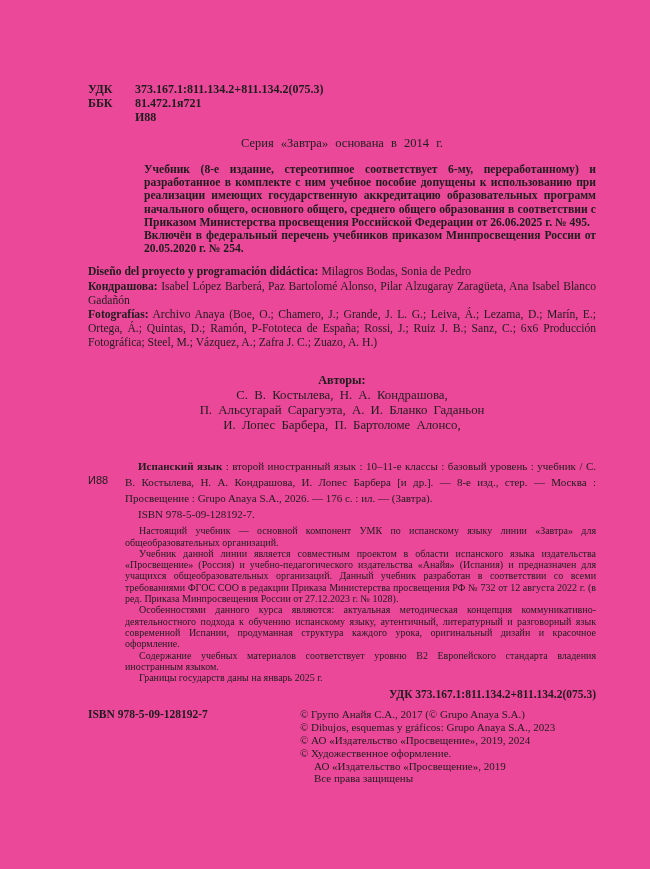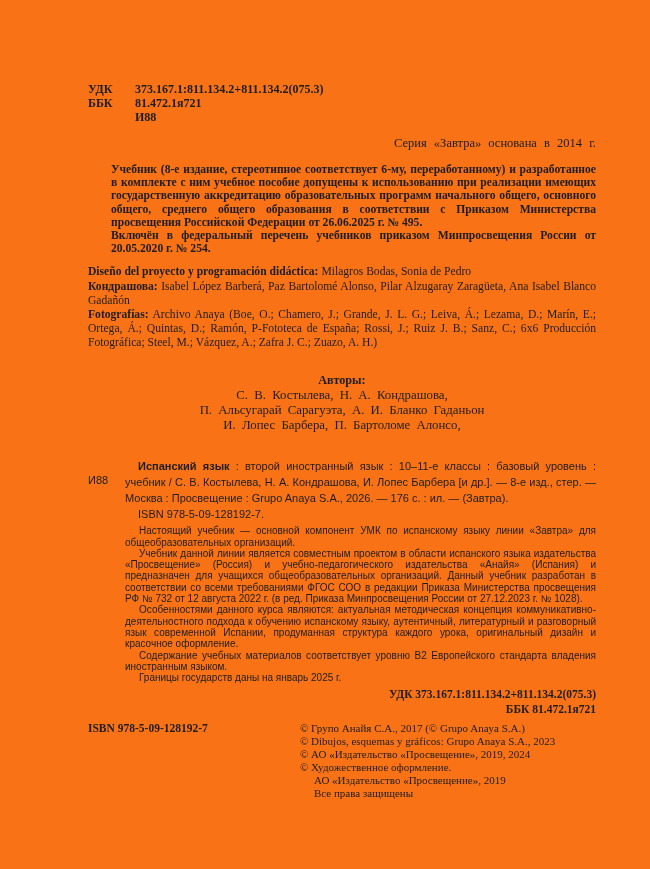--- a/index.html
+++ b/index.html
@@ -1,43 +1,43 @@
 <!DOCTYPE html>
 <html><head>
 <meta charset="utf-8">
 <style>
   * { margin:0; padding:0; box-sizing:border-box; }
   html,body { background:#ddd; }
   .page {
     width:650px; height:869px; margin:0 auto;
-    background:#f97316; color:#1d1d1d;
+    background:#ec4899; color:#1d1d1d;
     font-family:"Liberation Serif", serif;
     position:relative; overflow:hidden;
     padding:82px 54px 0 88px;
   }
   
   .codes-top { font-weight:bold; font-size:12px; line-height:14px; }
   .codes-top .row { display:flex; }
   .codes-top .lbl { width:47px; flex:none; }
   .codes-top .sign { margin-left:47px; }
   
-  .series { margin-top:12px; text-align:right; font-size:12.5px; word-spacing:4px; }
+  .series { margin-top:12px; text-align:center; font-size:12.5px; word-spacing:4px; }
   
-  .approval { margin-top:12px; margin-left:23px; font-weight:bold;
+  .approval { margin-top:12px; margin-left:56px; font-weight:bold;
     font-size:11.6px; line-height:13.2px; text-align:justify; }
   
   .credits { margin-top:10px; font-size:11.6px; line-height:14.2px; text-align:justify; }
   
   .authors { margin-top:15px; text-align:center; }
   .authors .heading { font-weight:bold; font-size:12.2px; line-height:16px;margin-top:21px; }
   .authors .name { font-size:12.8px; line-height:15.2px; word-spacing:3px; }
   
   .card { position:relative; margin-top:25px; font-family:"Liberation Sans", sans-serif; }
   .card-code { position:absolute; left:0; top:16px; font-size:11px; }
-  .card-body { margin-left:37px; }
+  .card-body { margin-left:37px;font-family:Liberation Serif, serif; }
   .card-main { font-size:11px; line-height:16px; text-align:justify; text-indent:13px; }
   .card-isbn { font-size:11px; line-height:16px; text-indent:13px; }
   .annotation { margin-top:3px; font-size:10px; line-height:11.3px; text-align:justify; }
   .annotation p { text-indent:14px; }
   
   .codes-bottom { margin-top:4px; text-align:right; font-weight:bold;
     font-size:11.5px; line-height:14.5px; }
   
   .imprint { display:flex; margin-top:6px; font-size:11px; line-height:12.9px; }
   .imprint-isbn { width:212px; flex:none; font-weight:bold; font-size:11.5px; }
@@ -91,21 +91,20 @@
         <p>Учебник данной линии является совместным проектом в области испанского языка издательства «Просвещение» (Россия) и учебно-педагогического издательства «Анайя» (Испания) и предназначен для учащихся общеобразовательных организаций. Данный учебник разработан в соответствии со всеми требованиями ФГОС СОО в редакции Приказа Министерства просвещения РФ № 732 от 12 августа 2022 г. (в ред. Приказа Минпросвещения России от 27.12.2023 г. № 1028).</p>
         <p>Особенностями данного курса являются: актуальная методическая концепция коммуникативно-деятельностного подхода к обучению испанскому языку, аутентичный, литературный и разговорный язык современной Испании, продуманная структура каждого урока, оригинальный дизайн и красочное оформление.</p>
         <p>Содержание учебных материалов соответствует уровню B2 Европейского стандарта владения иностранным языком.</p>
         <p>Границы государств даны на январь 2025 г.</p>
       </div>
     </div>
   </div>
 
   <div class="codes-bottom">
     <div>УДК 373.167.1:811.134.2+811.134.2(075.3)</div>
-    <div>ББК 81.472.1я721</div>
   </div>
 
   <div class="imprint">
     <div class="imprint-isbn">ISBN 978-5-09-128192-7</div>
     <div class="copyrights">
       <div>© Групо Анайя С.А., 2017 (© Grupo Anaya S.A.)</div>
       <div>© Dibujos, esquemas y gráficos: Grupo Anaya S.A., 2023</div>
       <div>© АО «Издательство «Просвещение», 2019, 2024</div>
       <div>© Художественное оформление.</div>
       <div class="indent">АО «Издательство «Просвещение», 2019</div>

